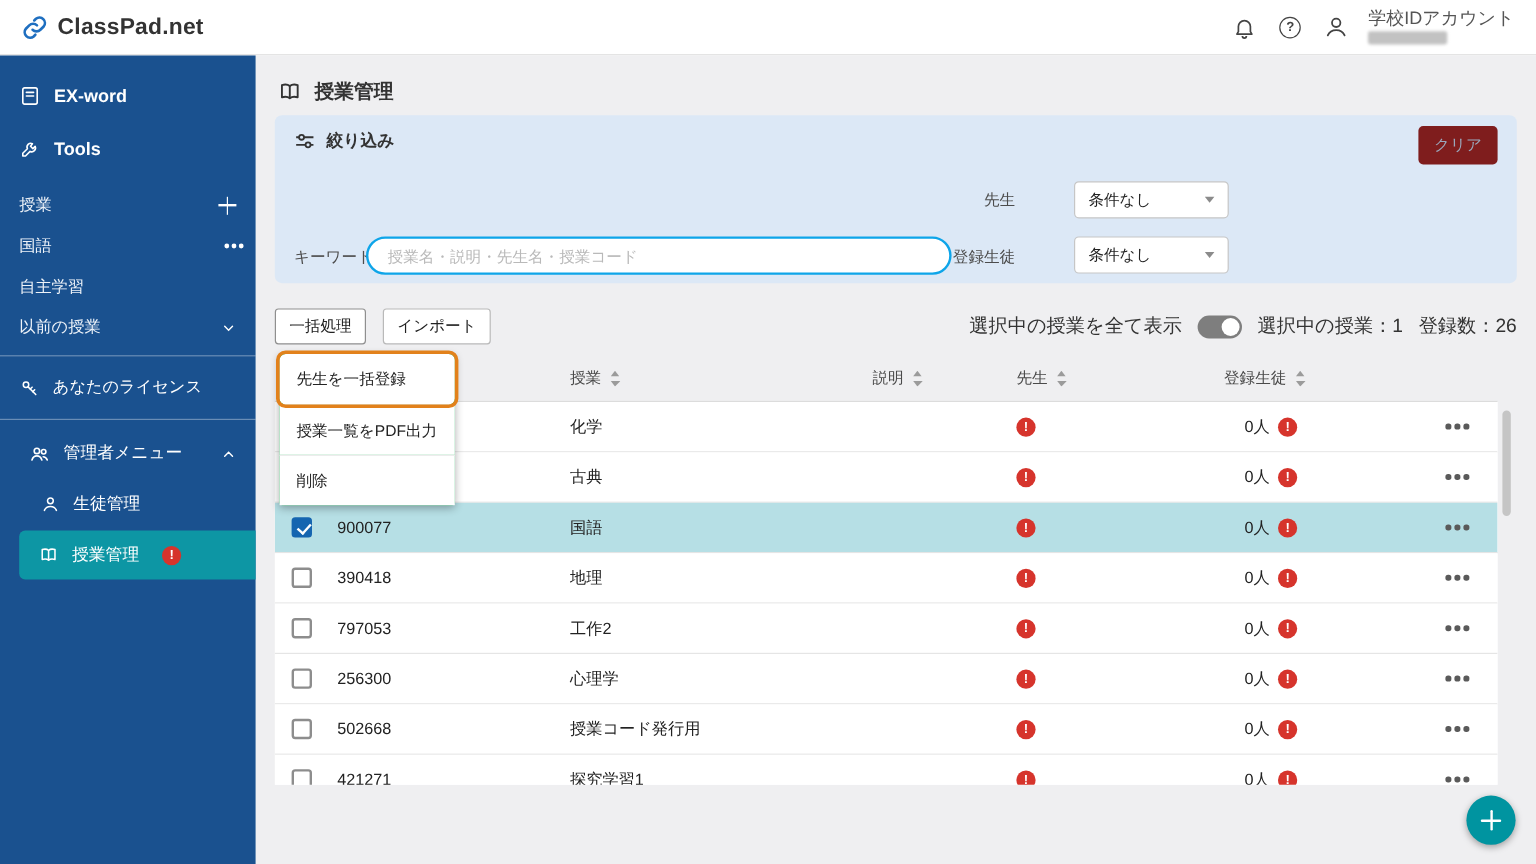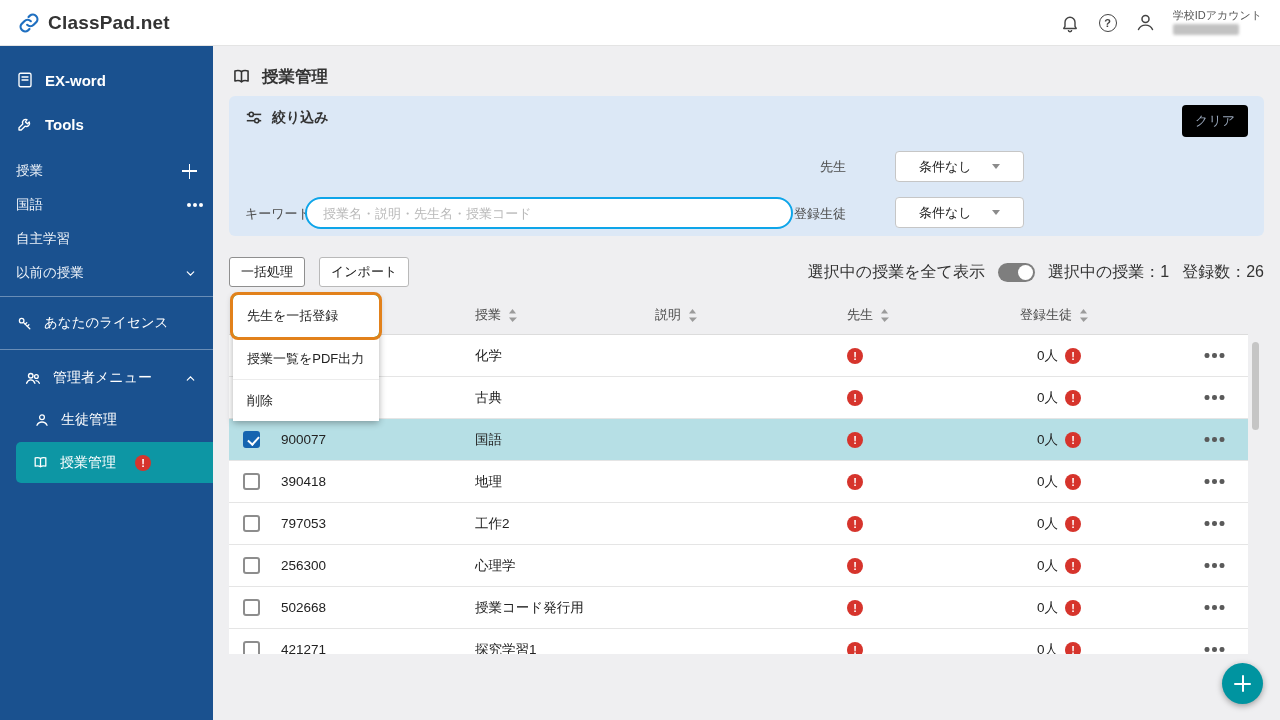--- a/index.html
+++ b/index.html
@@ -8,21 +8,21 @@
 
 
 .topbar{position:absolute;top:0;left:0;width:1280px;height:46px;background:#fff;border-bottom:1px solid #e4e4e4;display:flex;align-items:center;justify-content:space-between;padding:0 18px;z-index:40;}
 .logo{display:flex;align-items:center;gap:8px;cursor:pointer;}
 .logo-text{font-size:19px;font-weight:700;color:#333;letter-spacing:.2px;}
 .topbar-right{display:flex;align-items:center;gap:16px;}
 .tb-icon{width:22px;height:22px;display:flex;align-items:center;justify-content:center;color:#444;cursor:pointer;}
 .help-circle{width:18px;height:18px;border:1.7px solid #444;border-radius:50%;display:flex;align-items:center;justify-content:center;font-size:11px;font-weight:700;color:#444;}
 .help-circle::before{content:"?";}
 .account{display:flex;flex-direction:column;align-items:flex-start;gap:3px;}
-.account-label{font-size:11px;color:#555;line-height:1;}
+.account-label{font-size:15px;color:#555;line-height:1;}
 .account-redacted{width:66px;height:11px;background:#c2c2c2;border-radius:2px;filter:blur(1.5px);}
 
 
 .sidebar{position:absolute;top:46px;left:0;width:213px;height:674px;background:#1a518f;padding-top:12px;z-index:10;}
 .side-item{display:flex;align-items:center;gap:11px;padding:0 16px;color:#fff;font-size:14px;cursor:pointer;}
 .si-main{height:44px;font-weight:700;font-size:15px;}
 .si-sub{height:34px;font-size:13.5px;color:#eef3f9;}
 .si-right{margin-left:auto;display:flex;align-items:center;}
 .plus-icon{position:relative;width:15px;height:15px;display:block;}
 .plus-icon::before,.plus-icon::after{content:"";position:absolute;background:#fff;}
@@ -39,28 +39,28 @@
 .err::before{content:"!";}
 
 
 .main{position:absolute;left:213px;top:46px;width:1067px;height:674px;background:#efeff1;overflow:hidden;}
 .page-head{display:flex;align-items:center;gap:10px;padding:17px 18px 0;height:44px;color:#333;}
 .page-title{font-size:16.5px;font-weight:700;color:#333;}
 
 
 .filter{position:relative;margin:6px 16px 0;height:140px;background:#dce8f6;border-radius:6px;}
 .filter-head{display:flex;align-items:center;gap:9px;padding:13px 16px 0;font-size:14px;font-weight:700;color:#333;}
-.clear-btn{position:absolute;top:9px;right:16px;background:#000000;color:#9aa8bc;border:none;border-radius:4px;font-size:13px;padding:7px 13px;font-family:inherit;cursor:pointer;}
+.clear-btn{position:absolute;top:9px;right:16px;background:#7f1d1d;color:#9aa8bc;border:none;border-radius:4px;font-size:13px;padding:7px 13px;font-family:inherit;cursor:pointer;}
 .lbl{position:absolute;font-size:13px;color:#4c4c4c;}
 .teacher-lbl{top:62px;left:520px;width:97px;text-align:right;}
 .students-lbl{top:109px;left:520px;width:97px;text-align:right;}
 .keyword-lbl{top:109px;left:16px;}
 .keyword-input{position:absolute;top:101px;left:76px;width:488px;height:32px;border:2px solid #0ea5e9;border-radius:16px;padding:0 16px;font-size:13px;color:#333;font-family:inherit;outline:none;background:#fff;}
 .keyword-input::placeholder{color:#b9b9b9;}
-.select{position:absolute;left:666px;width:129px;height:31px;background:#fff;border:1px solid #c6c6c6;border-radius:4px;display:flex;align-items:center;justify-content:space-between;padding:0 23px;font-size:13px;color:#222;cursor:pointer;}
+.select{position:absolute;left:666px;width:129px;height:31px;background:#fff;border:1px solid #c6c6c6;border-radius:4px;display:flex;align-items:center;justify-content:space-between;padding:0 11px;font-size:13px;color:#222;cursor:pointer;}
 .select-teacher{top:55px;}
 .select-students{top:101px;}
 .caret{width:0;height:0;border-left:4.5px solid transparent;border-right:4.5px solid transparent;border-top:5.5px solid #8b8b8b;display:block;}
 
 
 .toolbar{display:flex;align-items:center;margin:22px 16px 0;height:28px;position:relative;}
 .t-btn{background:#fff;border:1px solid #8f8f8f;border-radius:3px;padding:5px 11px;font-size:13px;color:#222;font-family:inherit;cursor:pointer;}
 .t-btn.secondary{margin-left:14px;border-color:#b9b9b9;}
 .toolbar-right{margin-left:auto;display:flex;align-items:center;gap:13px;font-size:16px;color:#333;}
 .toggle{width:37px;height:19px;border-radius:10px;background:#7e7e7e;position:relative;cursor:pointer;flex:none;}
@@ -69,21 +69,21 @@
 
 .table{margin:10px 16px 0;width:1019px;}
 .thead,.trow{display:grid;grid-template-columns:52px 170px 200px 190px 170px 170px 67px;align-items:center;}
 .thead{height:38px;font-size:13px;color:#4a4a4a;}
 .th{display:flex;align-items:center;gap:7px;cursor:pointer;}
 .tbody{height:320px;overflow:hidden;border-top:1px solid #dcdcdc;background:#fff;}
 .trow{height:42px;background:#fff;border-bottom:1px solid #e5e5e5;font-size:13.5px;color:#222;}
 .trow.selected{background:#b6dfe5;}
 .c-cb{padding-left:14px;}
 .c-subj{padding-left:24px;}
-.c-desc{padding-left:4px;}
+.c-desc{padding-left:4px;justify-content:center;}
 .c-teach{padding-left:6px;}
 .thead .c-stud{padding-left:9px;}
 .trow .c-stud{padding-left:26px;display:flex;align-items:center;gap:7px;}
 .c-act{display:flex;justify-content:center;}
 .cb{width:17px;height:17px;border:2px solid #8d8d8d;border-radius:3px;background:#fff;display:block;cursor:pointer;}
 .cb.checked{background:#1565b0;border-color:#1565b0;position:relative;}
 .cb.checked::after{content:"";position:absolute;left:4.5px;top:1px;width:5px;height:9px;border:solid #fff;border-width:0 2.2px 2.2px 0;transform:rotate(42deg);}
 .dots{width:4.5px;height:4.5px;border-radius:50%;background:#5a5a5a;box-shadow:7.5px 0 0 #5a5a5a,-7.5px 0 0 #5a5a5a;cursor:pointer;display:block;}
 
 

